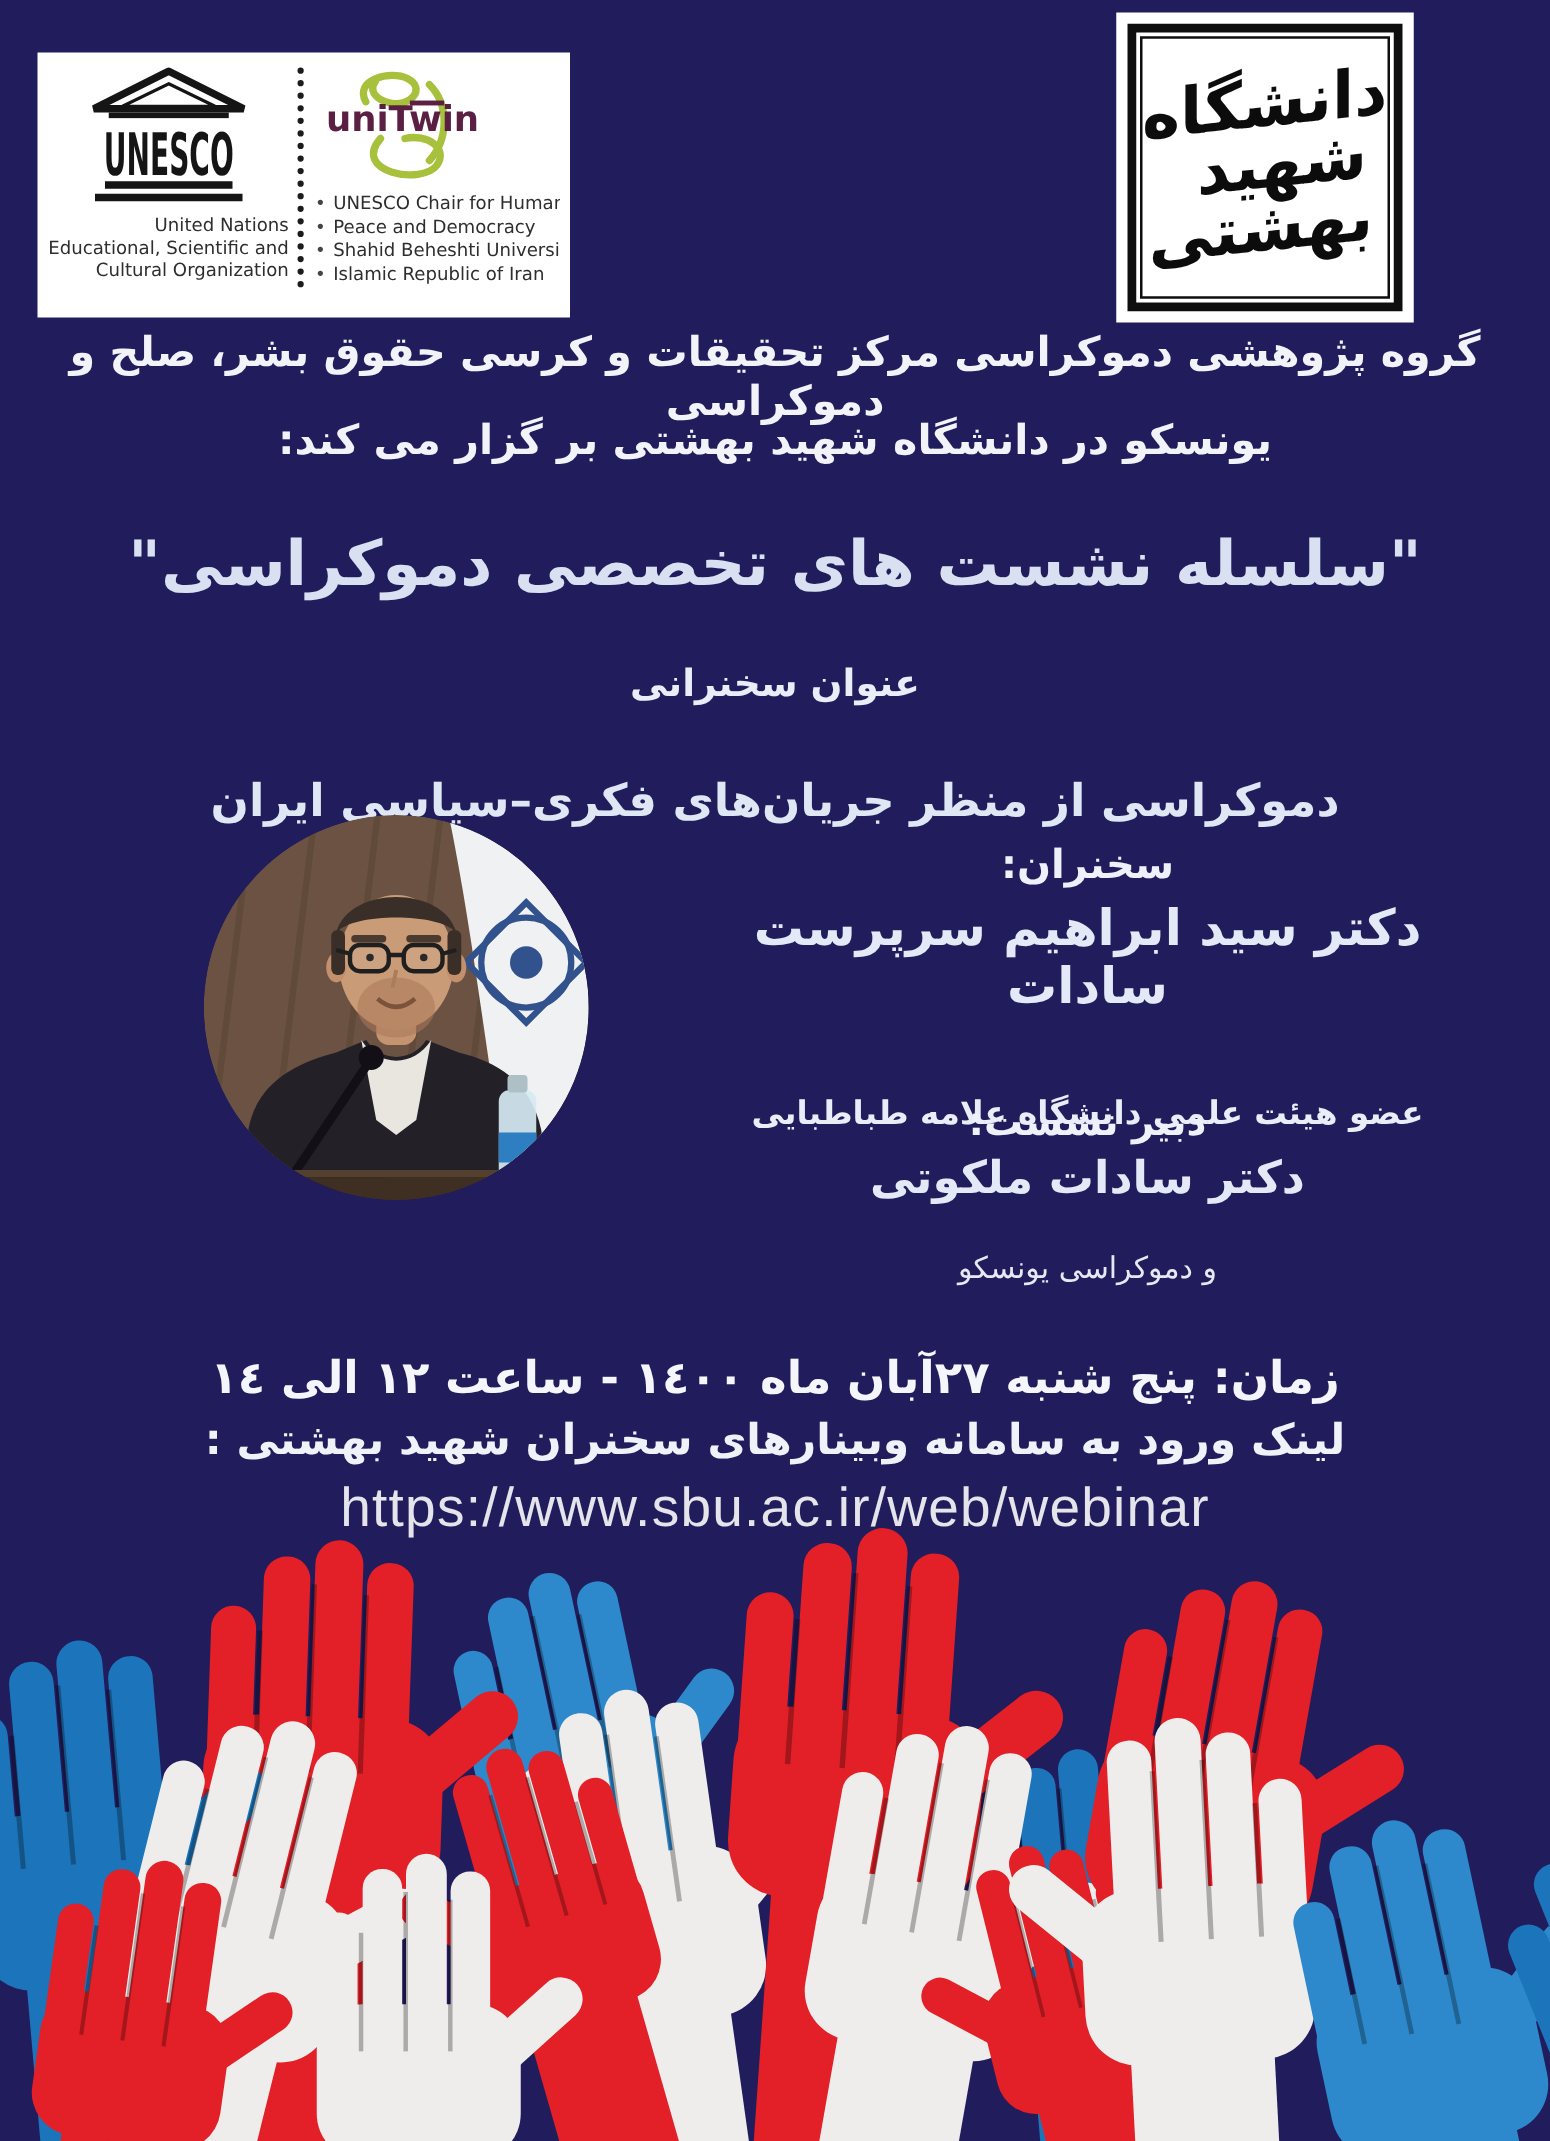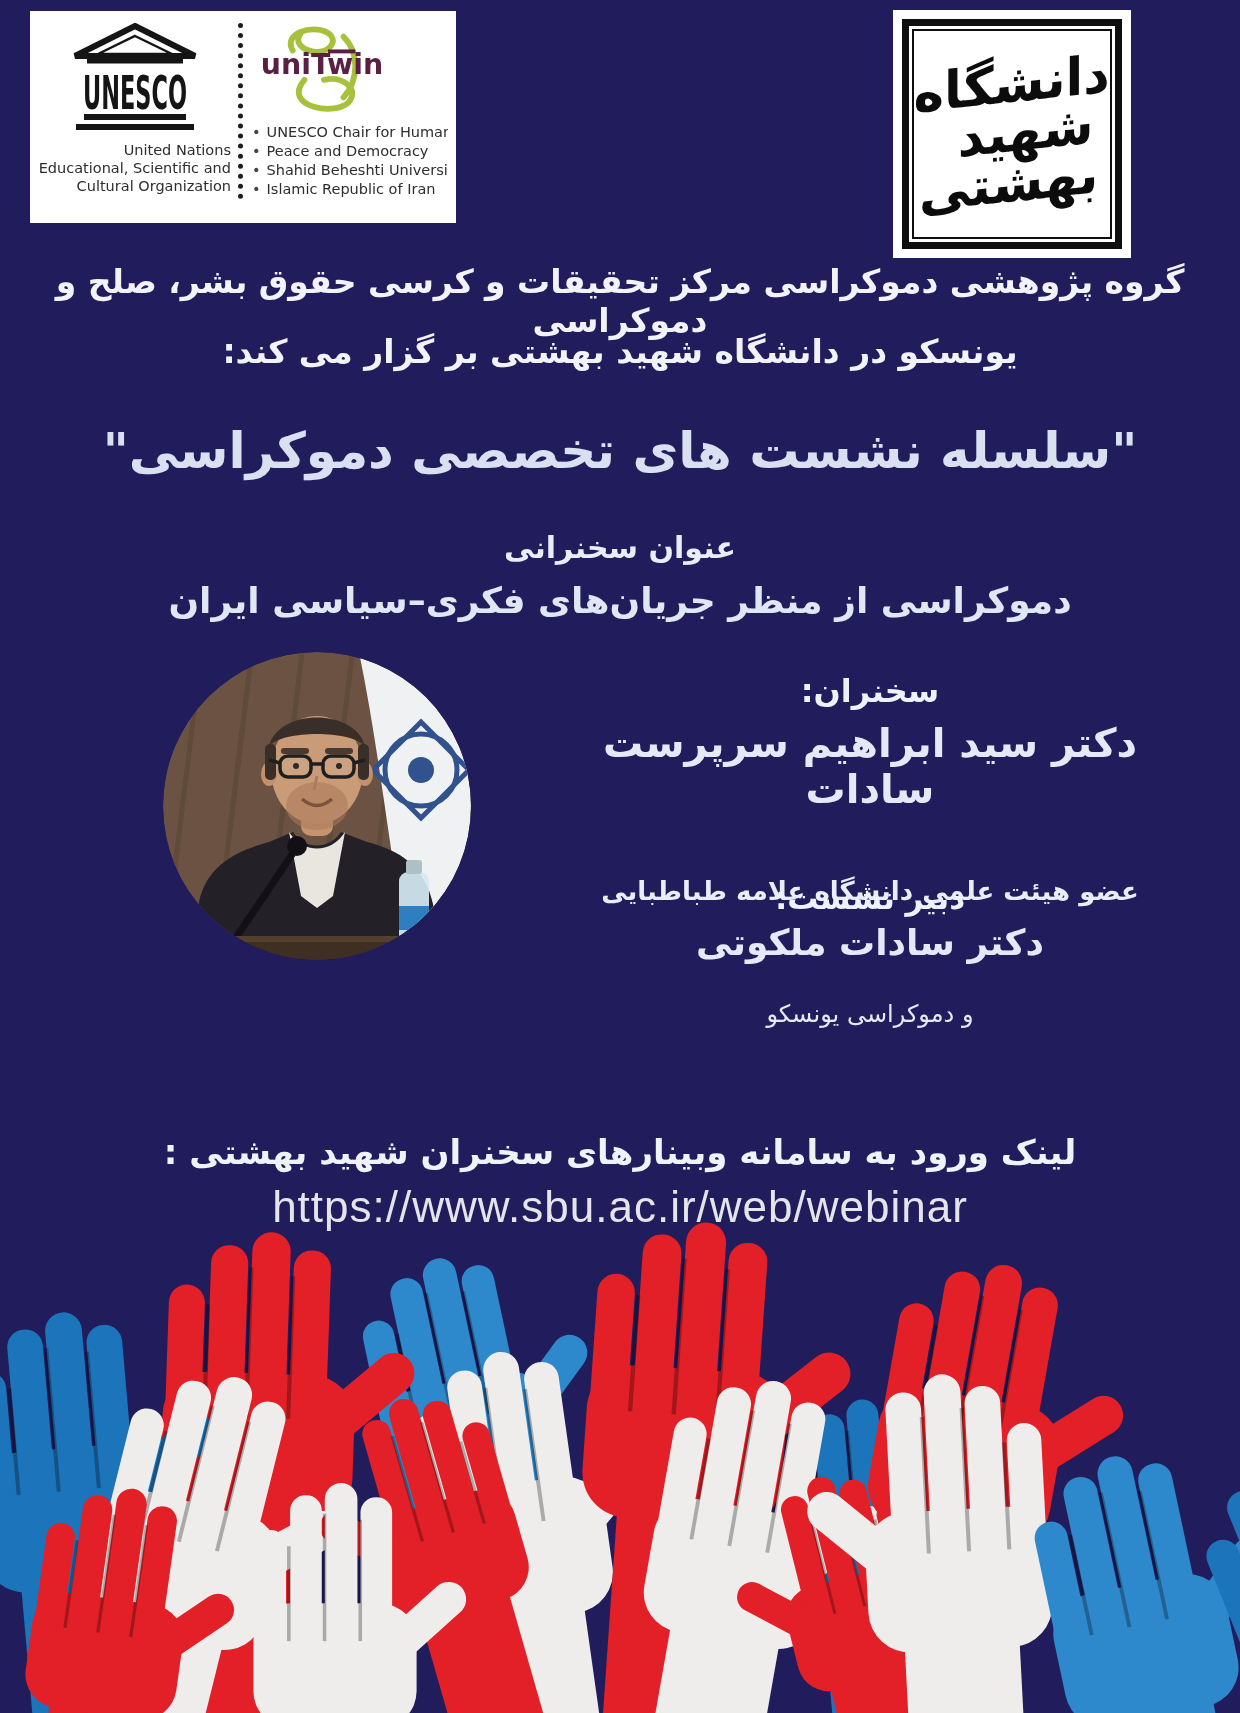--- a/index.html
+++ b/index.html
@@ -3,21 +3,21 @@
 <meta charset="utf-8">
 <style>
   html,body{margin:0;padding:0;background:#0d0b2e;}
   .poster{position:relative;width:1240px;height:1713px;overflow:hidden;
           font-family:"DejaVu Sans",sans-serif;background:#211c5c;}
   .abs{position:absolute;}
   .fa{direction:rtl;unicode-bidi:isolate;}
   .center{left:0;width:1240px;text-align:center;}
 
   
-  .unesco-box{left:30px;top:11px;width:426px;height:212px;background:#ffffff;
+  .unesco-box{left:30px;top:42px;width:426px;height:212px;background:#ffffff;
               display:flex;align-items:stretch;padding:12px 8px 24px 8px;box-sizing:border-box;}
   .u-col{width:205px;display:flex;flex-direction:column;align-items:center;}
   .u-col .cap{width:100%;text-align:right;font-size:14.5px;line-height:18px;color:#2e2e2e;margin-top:8px;}
   .dot-divider{border-left:5px dotted #1c1c1c;margin:0 7px;}
   .t-col{flex:1;display:flex;flex-direction:column;align-items:flex-start;padding-left:2px;}
   .chair-list{margin-top:6px;font-size:14.5px;line-height:19px;color:#2e2e2e;}
   .chair-line{white-space:nowrap;overflow:hidden;max-width:196px;}
   .chair-line::before{content:"•";margin-right:6px;color:#444;}
 
   .sbu-box{left:893px;top:10px;width:238px;height:248px;background:#ffffff;
@@ -27,21 +27,21 @@
           display:flex;flex-direction:column;justify-content:center;align-items:center;}
   .sbu-cal{font-weight:bold;color:#0c0c0c;font-size:52px;line-height:0.95;
            transform:rotate(-6deg) skewX(-6deg);text-align:center;}
   .sbu-cal div:nth-child(2){padding-left:28px;}
   .sbu-cal div:nth-child(3){padding-right:6px;}
 
   
   .intro{font-weight:bold;font-size:33px;color:#f2f3f9;}
   .series-title{font-weight:bold;font-size:50px;color:#d8e0f1;}
   .lect-label{font-weight:bold;font-size:30px;color:#e9edf8;}
-  .lect-title{font-weight:bold;font-size:36px;color:#dfe6f4;}
+  .lect-title{font-weight:bold;font-size:36px;color:#dfe6f4;margin-top:41px;}
   .spk{left:560px;width:620px;text-align:center;}
   .spk-label{font-weight:bold;font-size:32px;color:#eef1fa;}
   .spk-name{font-weight:bold;font-size:40px;color:#e3e9f6;}
   .spk-afil{font-weight:bold;font-size:26px;color:#e9edf8;}
   .mod-label{font-weight:bold;font-size:31px;color:#eef1fa;}
   .mod-name{font-weight:bold;font-size:36px;color:#e3e9f6;}
   .mod-role{font-weight:normal;font-size:24px;color:#e6e9f4;}
   .time-line{font-weight:bold;font-size:36px;color:#f5f6fb;}
   .link-label{font-weight:bold;font-size:34px;color:#f0f2f9;}
   .url{font-family:"Liberation Sans","DejaVu Sans",sans-serif;font-size:44px;
@@ -180,20 +180,21 @@
         </g>
         <g>
           <polygon points="56,284 152,284 142,300 46,300" fill="#15151a"></polygon>
           <rect x="0" y="284" width="308" height="6" fill="#54402f"></rect>
           <rect x="0" y="290" width="308" height="18" fill="#3f2f23"></rect>
         </g>
       </g>
     </svg>
   </div>
 
+  <div class="abs center time-line fa" style="top:1082px;">زمان: پنج شنبه ٢٧آبان ماه ١٤٠٠ - ساعت ١٢ الی ١٤</div>
   <div class="abs center link-label fa" style="top:1132px;">لینک ورود به سامانه وبینارهای سخنران شهید بهشتی :</div>
   <div class="abs center url" style="top:1182px;">https://www.sbu.ac.ir/web/webinar</div>
 
   <svg class="abs hands" viewBox="0 0 1240 545">
     <defs>
       <g id="hand">
         <rect x="-50" y="190" width="100" height="560"></rect>
         <rect x="-80" y="118" width="160" height="122" rx="36"></rect>
         <rect x="-78" y="46" width="30" height="112" rx="15"></rect>
         <rect x="-44" y="12" width="31" height="150" rx="15"></rect>

